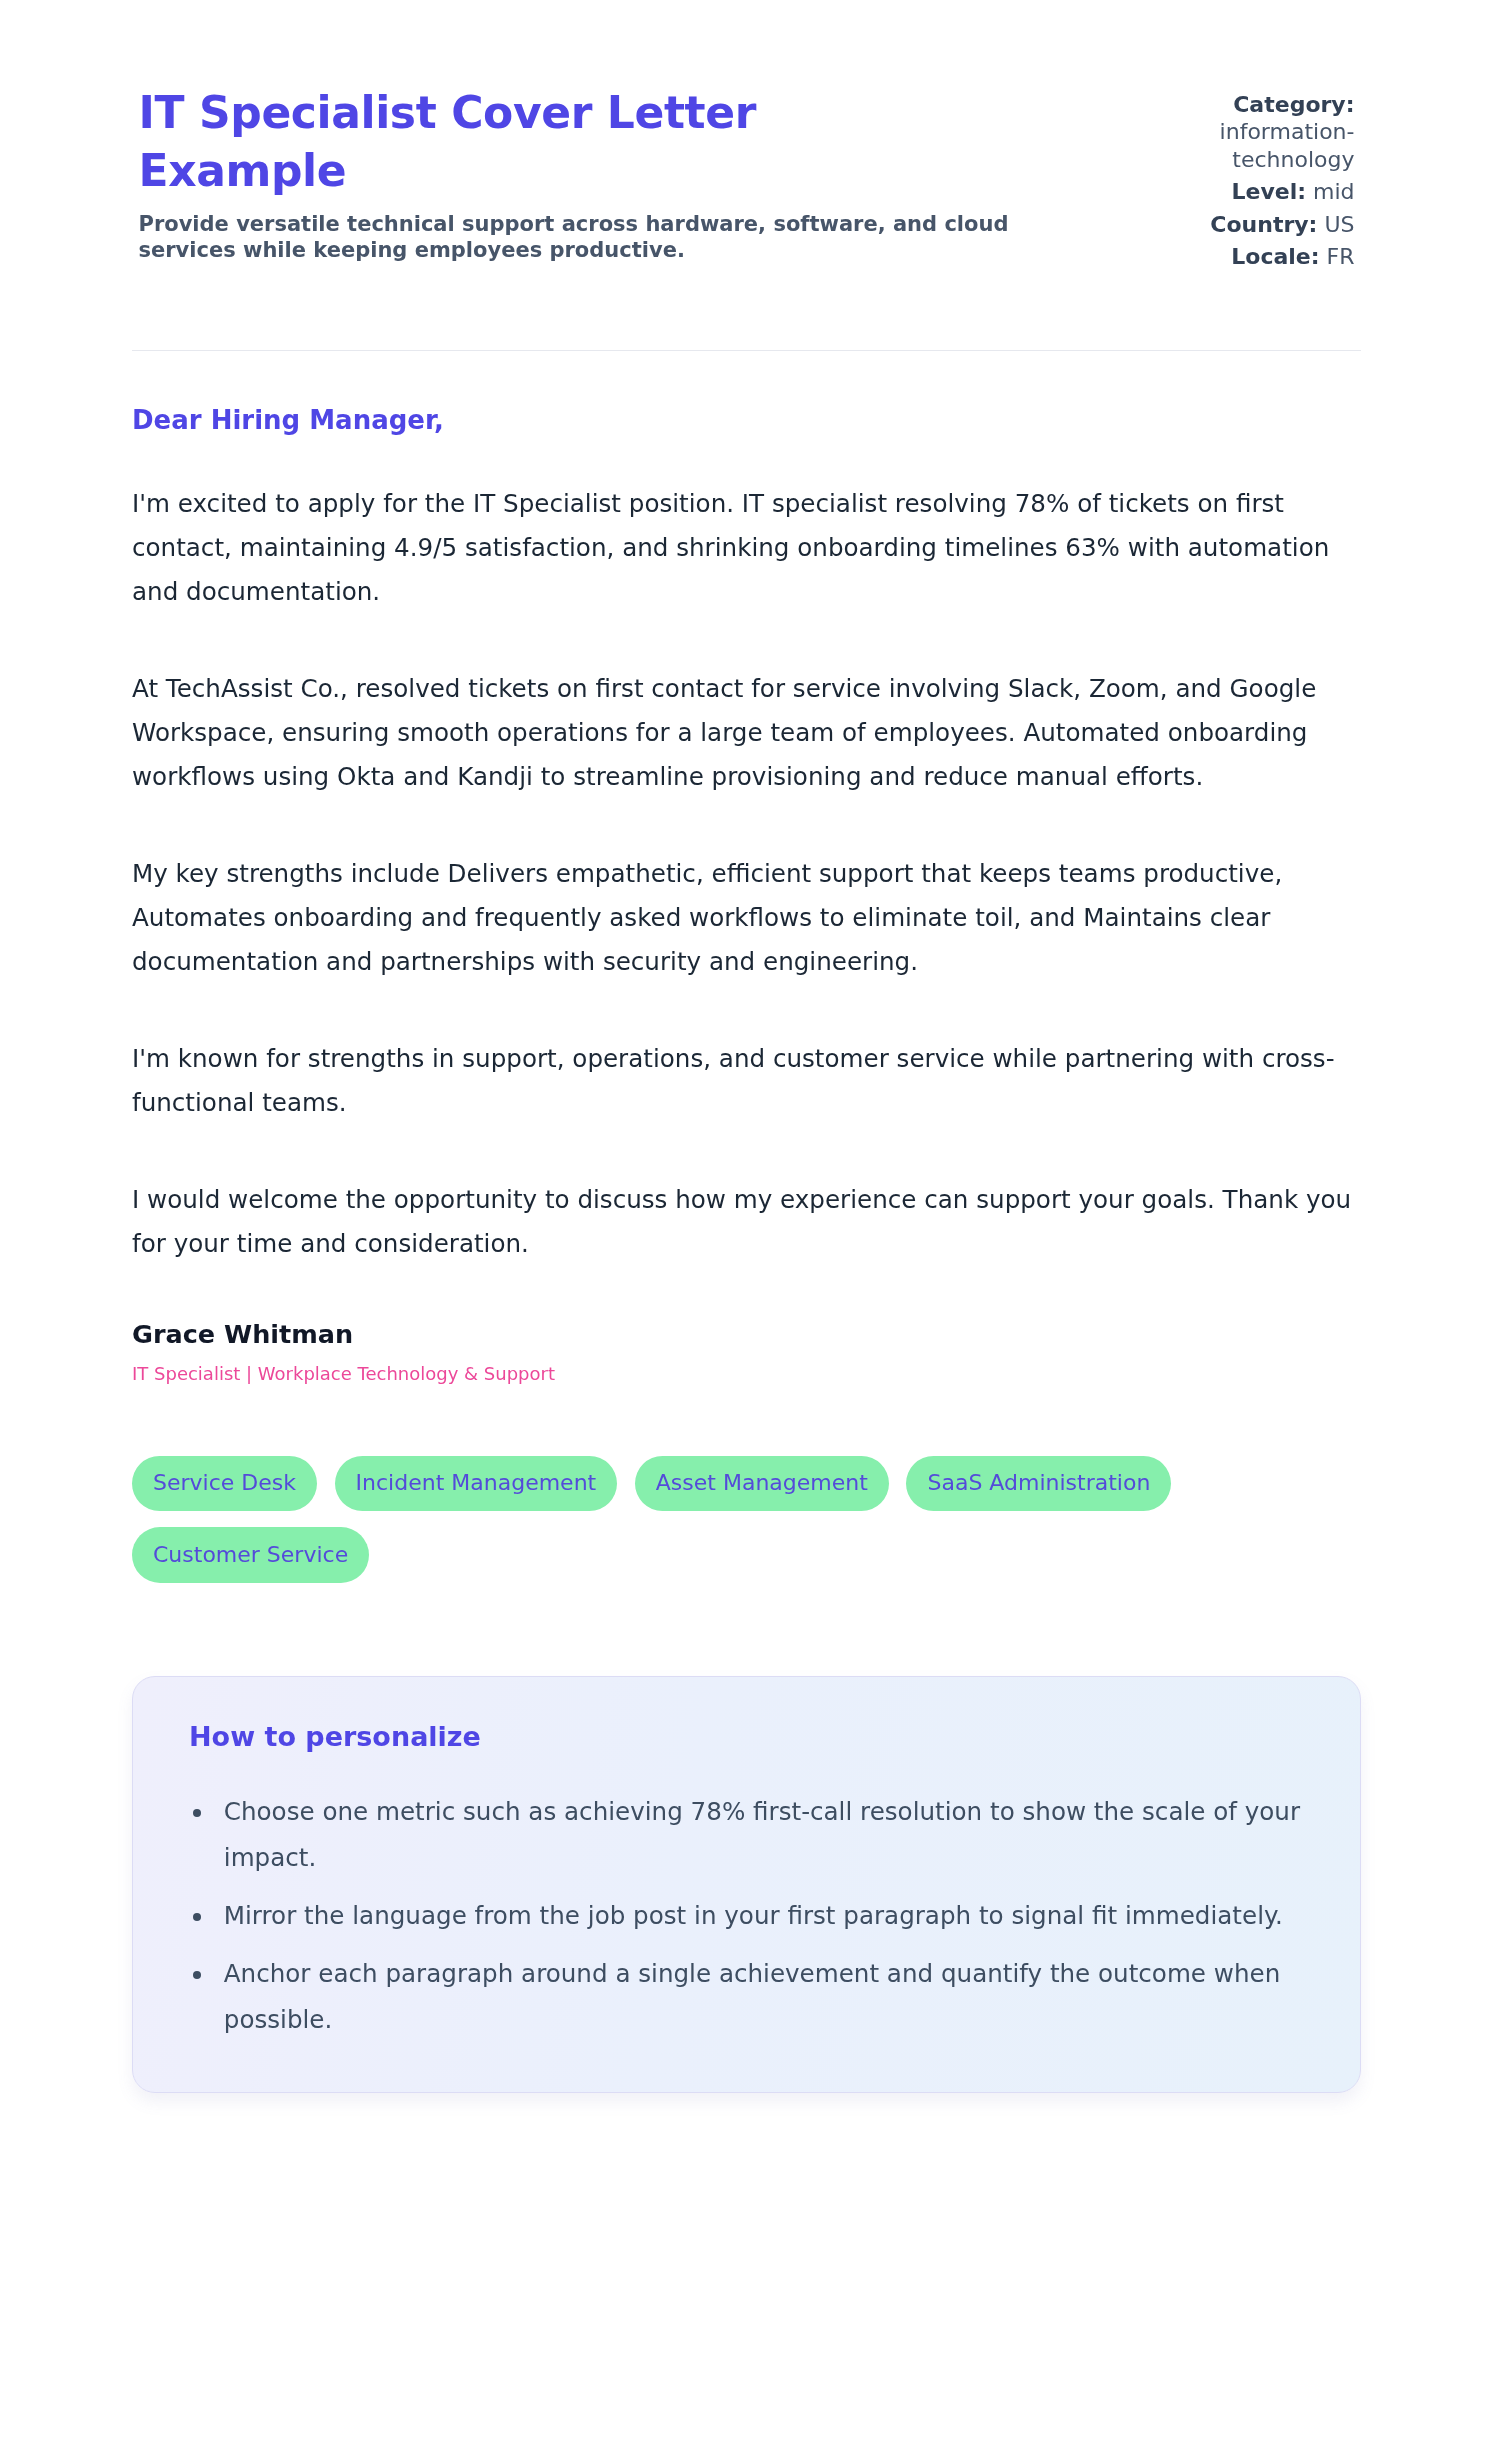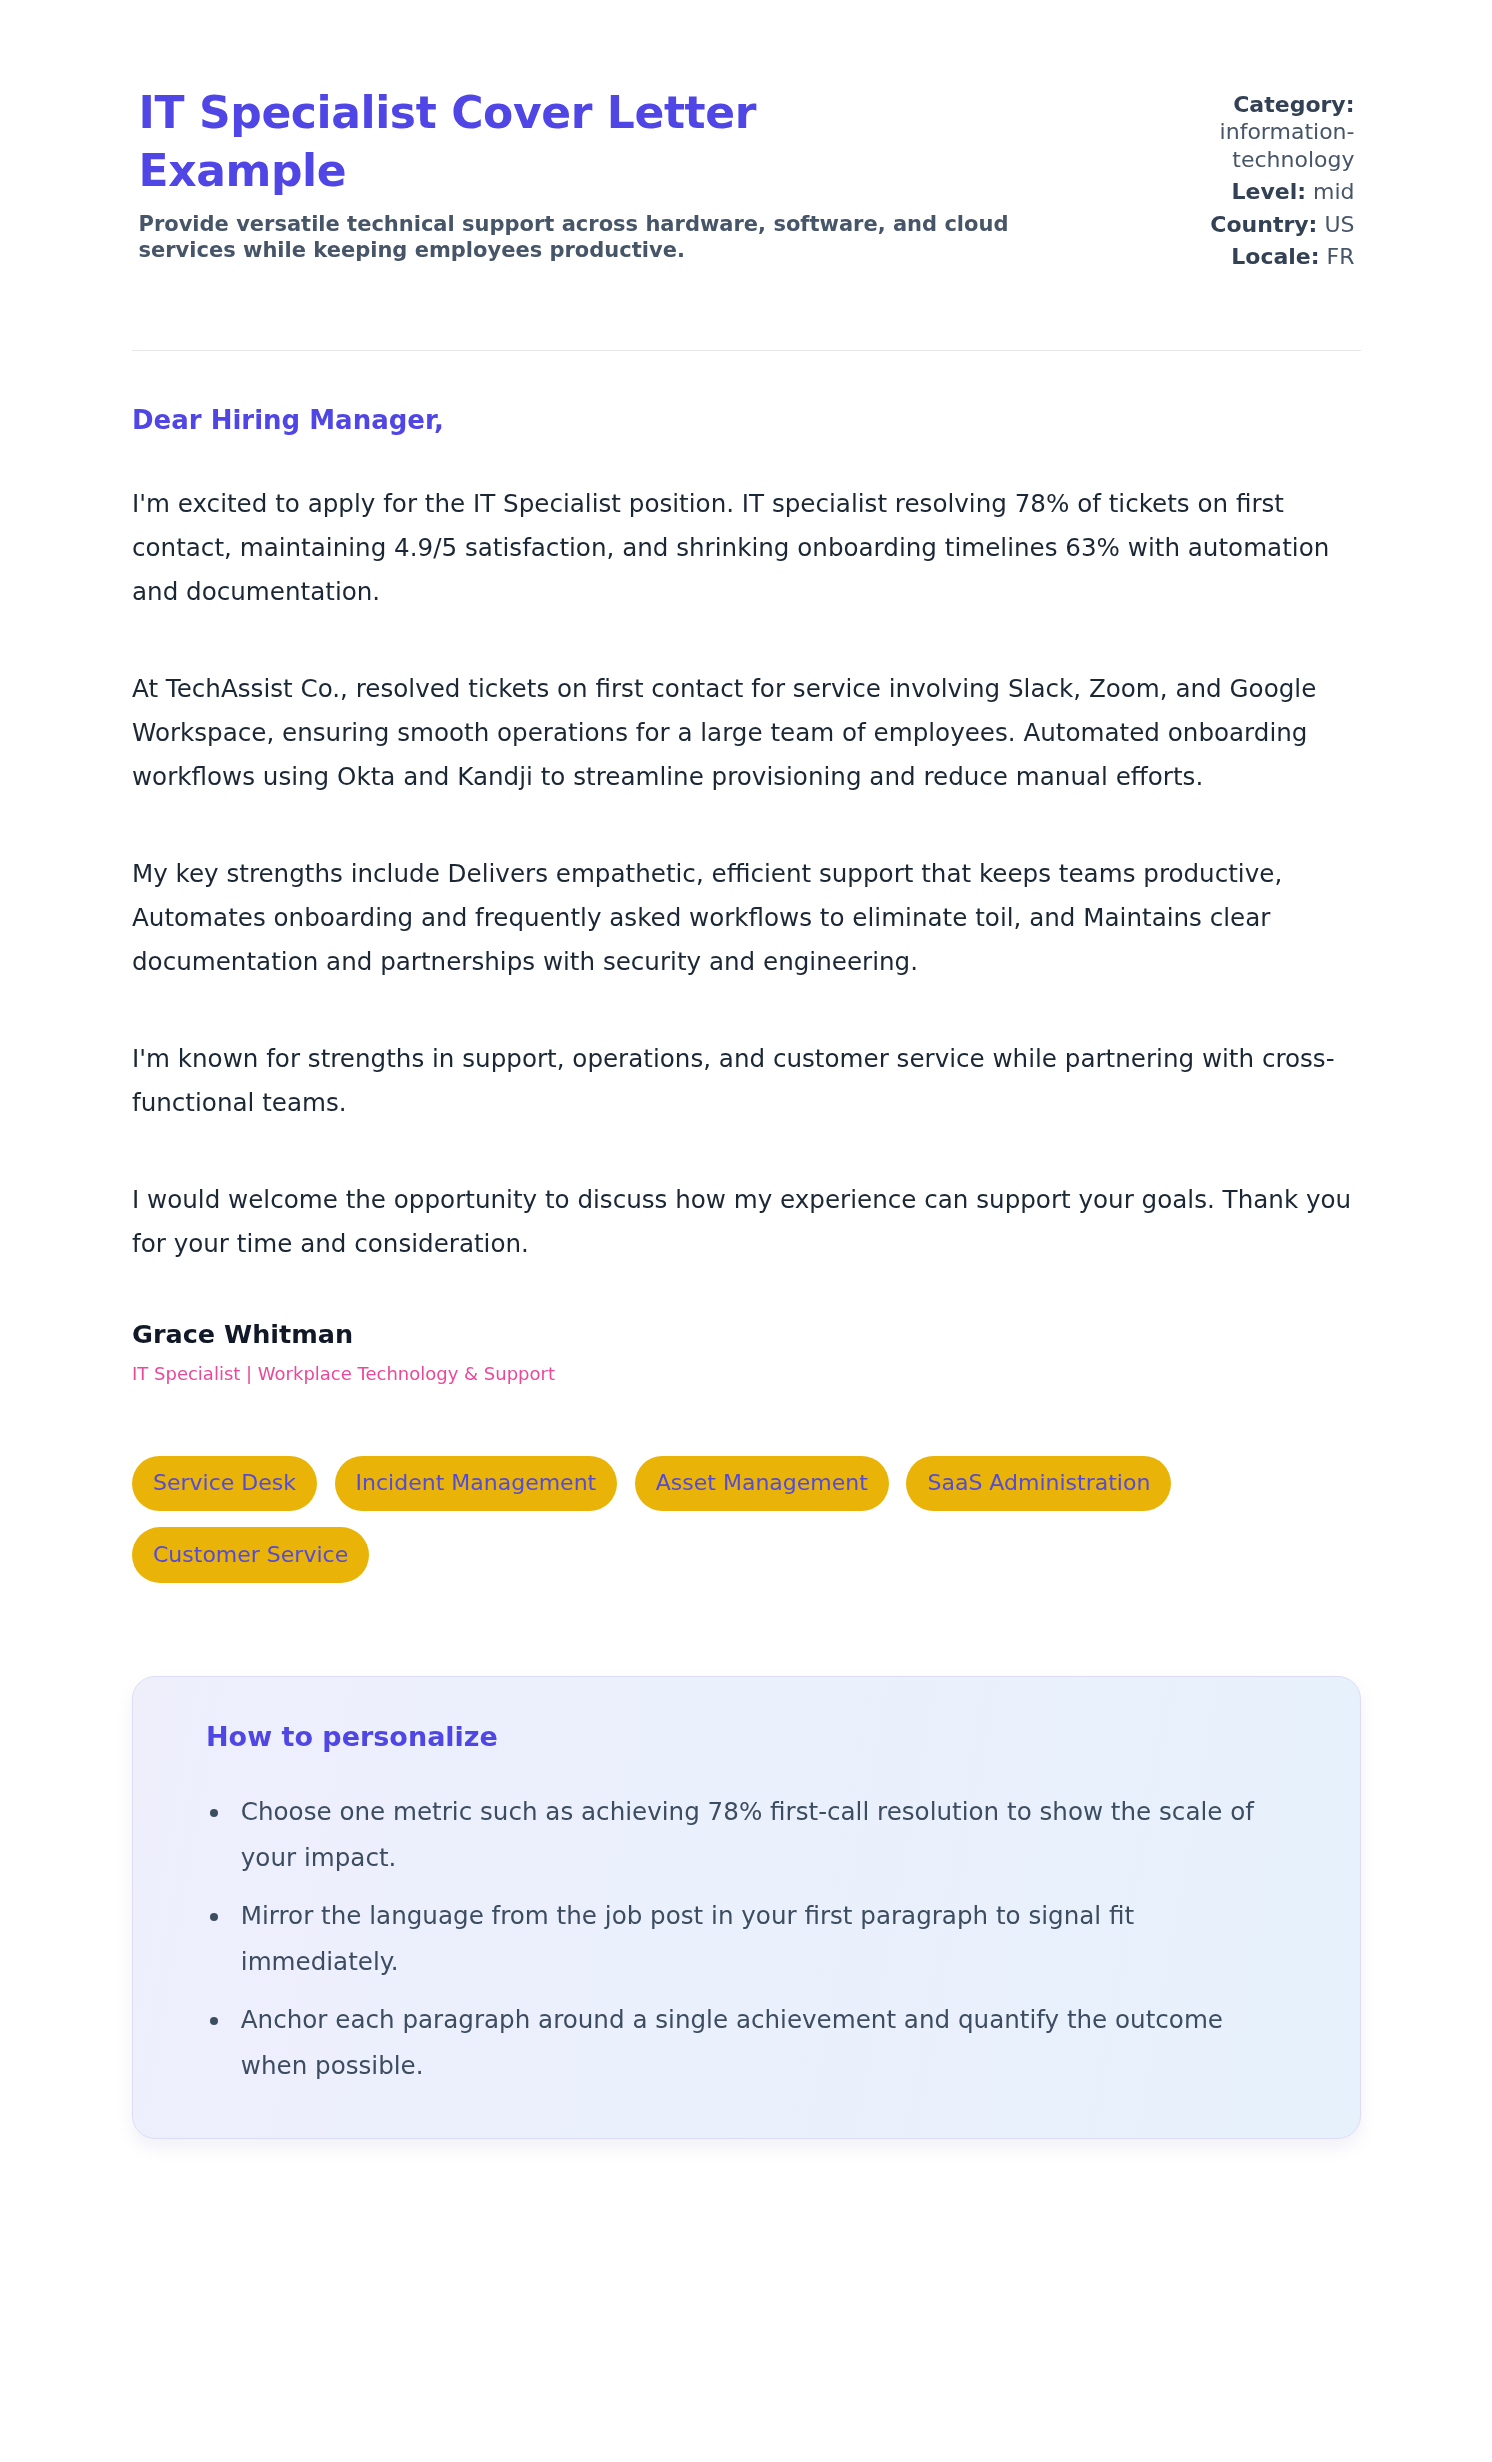--- a/index.html
+++ b/index.html
@@ -34,30 +34,30 @@
   
   .greeting { color:#4f46e5; font-size:26px; font-weight:700; margin:0 0 47px; }
   .para { font-size:24.6px; line-height:44px; margin:0 0 53px; max-width:1238px; color:#1b2735; }
 
   .sig-name { font-size:25.5px; font-weight:700; color:#111827; margin:35px 0 0; }
   .sig-title { font-size:18px; color:#ec4899; margin:14px 0 14px; }
 
   
   .tags { display:flex; flex-wrap:wrap; gap:16px 17.6px; margin-top:72px; max-width:1054px; }
   .tag {
-    background:#eab308; color:#544bd9; font-size:22px; line-height:22px;
+    background:#86efac; color:#544bd9; font-size:22px; line-height:22px;
     padding:16.7px 21px; border-radius:877px; white-space:nowrap; cursor:default;
   }
 
   
   .callout {
     margin-top:93px;
     border:1.8px solid #dcdcf5; border-radius:23px;
     background:linear-gradient(100deg,#efeffc 0%,#eaf0fc 45%,#e7f1fb 100%);
-    padding:44px 73px 49px; box-sizing:border-box;
+    padding:44px 56px 49px; box-sizing:border-box;
     box-shadow:0 8.8px 16px rgba(120,120,180,0.10);
   }
   .callout-heading { color:#4f46e5; font-size:27px; font-weight:700; margin:0 0 37px; }
   .callout-list {
     margin:0; padding-left:26px; color:#3d4d61; font-size:24.6px; line-height:46px;
   }
   .callout-list li { padding-left:8.8px; margin-bottom:12.3px; max-width:1133px; }
   .callout-list li:last-child { margin-bottom:0; }
   .callout-list li::marker { color:#3d4d61; }
 </style>

